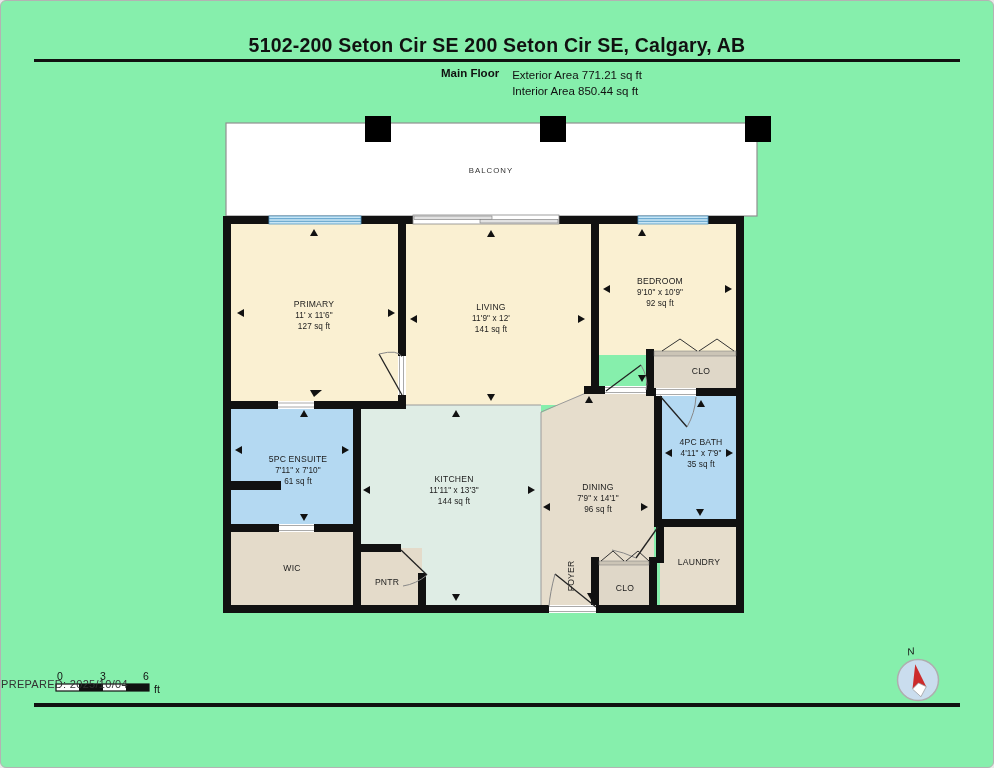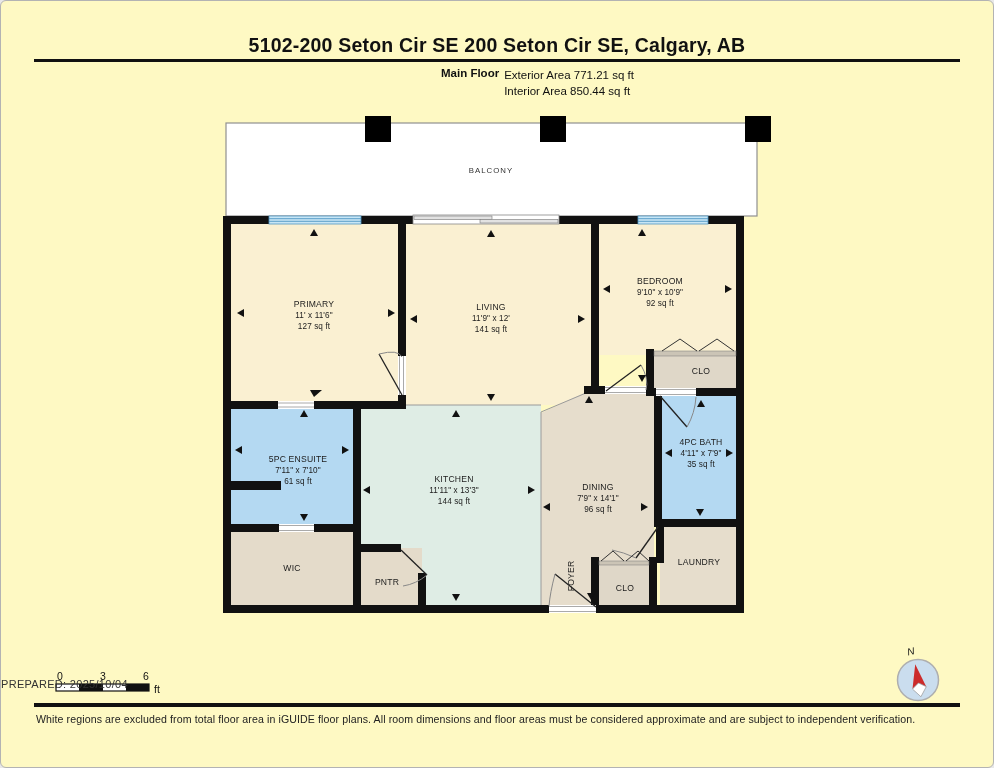--- a/index.html
+++ b/index.html
@@ -1,28 +1,28 @@
 <!DOCTYPE html>
 <html><head>
 <meta charset="utf-8">
 <style>
   html,body{margin:0;padding:0;background:#e8e8e8;}
   .page{
-    position:relative;width:994px;height:768px;background:#fef9c3;
+    position:relative;width:994px;height:768px;background:#86efac;
     border:1px solid #b3b3b3;border-radius:6px;box-sizing:border-box;
     overflow:hidden;font-family:"Liberation Sans", sans-serif;
   }
   .title{
     position:absolute;top:33px;left:0;right:0;text-align:center;
     font-size:19.5px;font-weight:bold;color:#111;letter-spacing:.2px;
   }
   .rule{position:absolute;left:33px;right:33px;background:#111;}
   .rule.top{top:58px;height:2.5px;}
   .rule.bottom{top:702px;height:3.5px;}
-  .floor-info{position:absolute;top:66px;left:440px;display:flex;gap:5px;}
+  .floor-info{position:absolute;top:66px;left:440px;display:flex;gap:13px;}
   .floor-info .fl{font-size:11.5px;font-weight:bold;color:#111;}
   .floor-info .areas{font-size:11.5px;color:#111;line-height:16px;}
   .prepared{position:absolute;top:677px;left:0;right:0;text-align:left;
     font-size:11px;color:#333;letter-spacing:.3px;}
   .disclaimer{position:absolute;top:712px;left:35px;right:30px;
     font-size:10.6px;color:#222;letter-spacing:.1px;}
   svg.plan{position:absolute;left:0;top:0;}
   .rl{font-family:"Liberation Sans",sans-serif;font-size:8.6px;fill:#1c1c1c;letter-spacing:.2px;}
   .rs{font-family:"Liberation Sans",sans-serif;font-size:8.2px;fill:#1c1c1c;letter-spacing:.1px;}
   .balc{font-family:"Liberation Sans",sans-serif;font-size:7.8px;fill:#333;letter-spacing:1px;}
@@ -251,15 +251,14 @@
       <g transform="rotate(-10)">
         <path d="M0,-16 L-7,8 L0,3 L7,8 Z" fill="#CC2B2B"></path>
         <path d="M0,3 L-7,8 L0,17 L7,8 Z" fill="#fff" stroke="#999" stroke-width="0.7"></path>
       </g>
       <text class="nlab" x="-1" y="-26" text-anchor="middle" transform="rotate(-12)">N</text>
     </g>
   </svg>
 
   <div class="prepared">PREPARED: 2025/10/04</div>
   <div class="rule bottom"></div>
-  <div class="disclaimer">White regions are excluded from total floor area in iGUIDE floor plans. All room dimensions and floor areas must be considered approximate and are subject to independent verification.</div>
 
 </div>
 
 </body></html>

